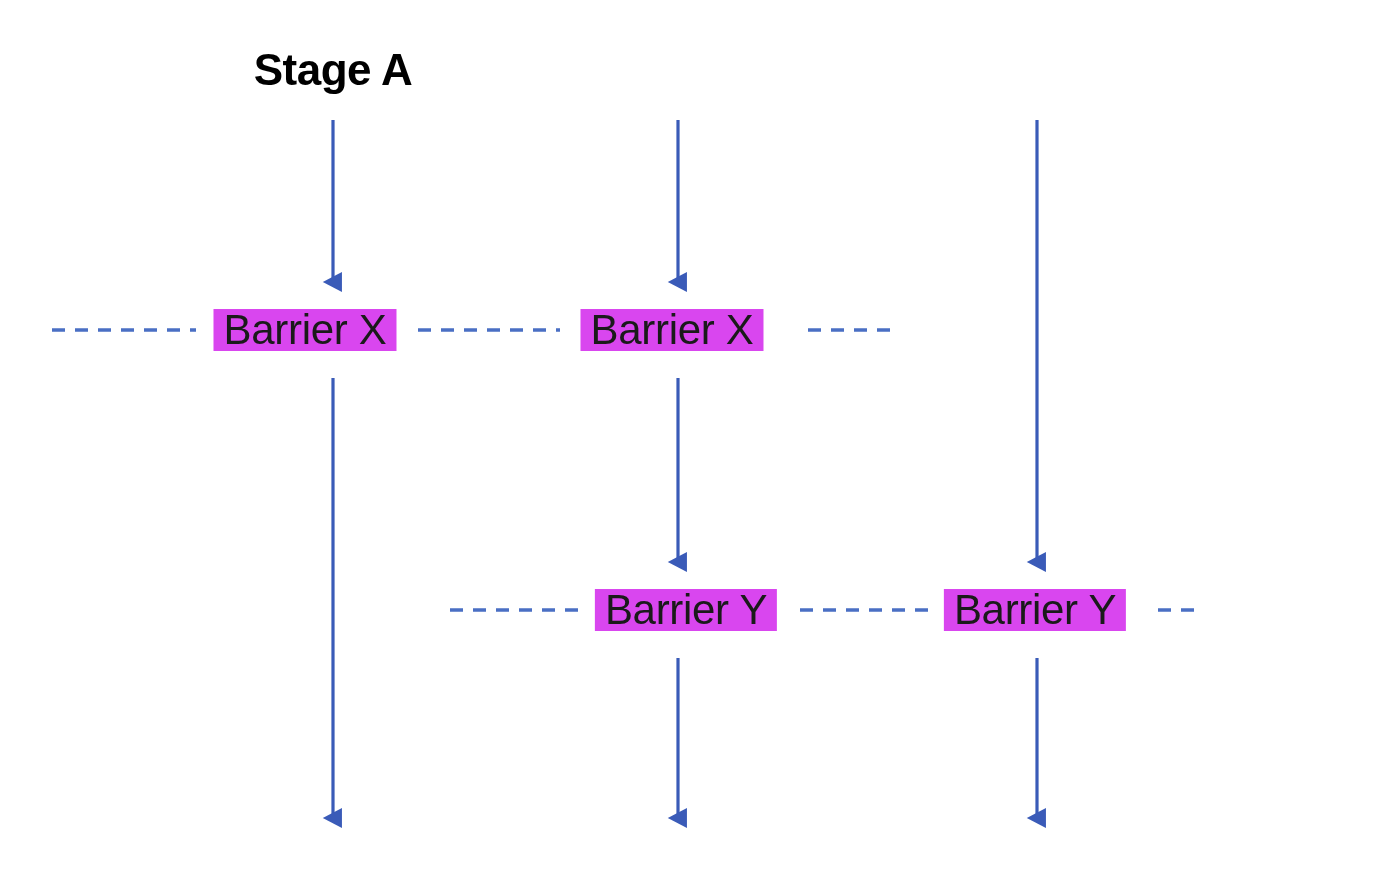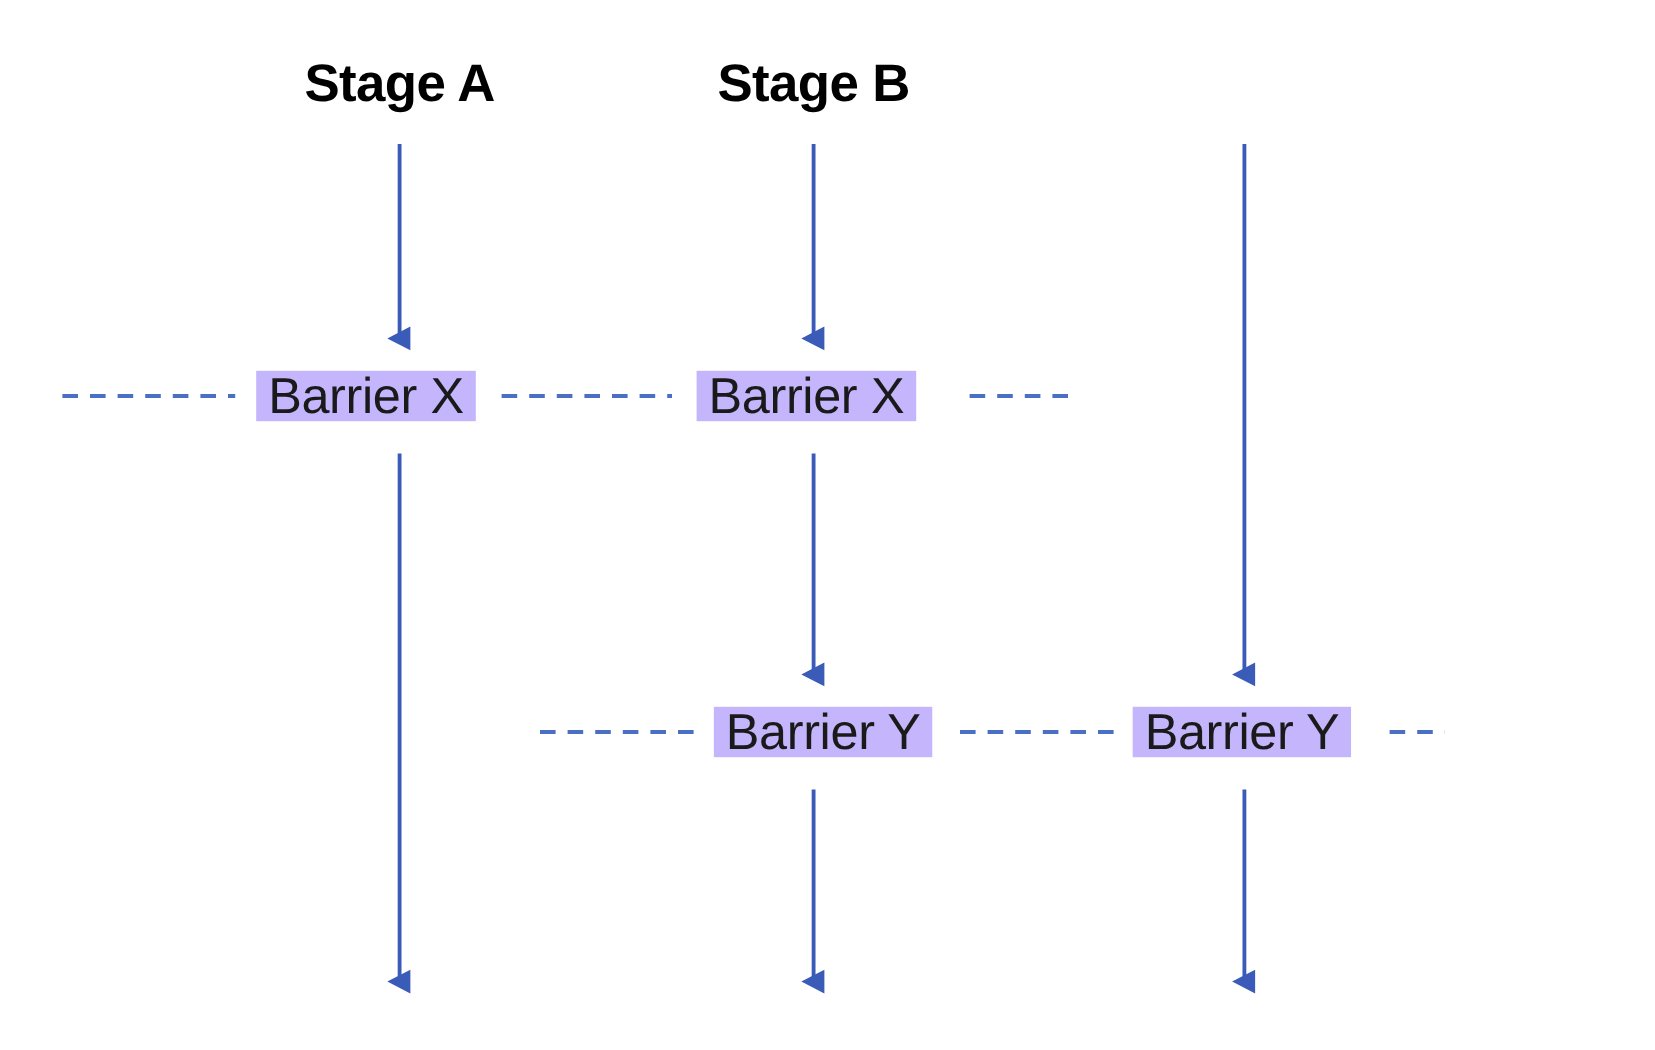--- a/index.html
+++ b/index.html
@@ -40,21 +40,21 @@
   }
   .barrier-label {
     position: absolute;
     font-family: "Liberation Sans", sans-serif;
     font-weight: normal;
     font-size: 42px;
     line-height: 1;
     color: #1a1a1a;
     white-space: nowrap;
     transform: translate(-50%, -50%);
-    background: #c4b5fd;
+    background: #d946ef;
     padding: 0 10px;
     letter-spacing: -0.3px;
   }
 </style>
 </head>
 <body>
 
 <div id="diagram-canvas">
 
   <svg id="diagram-svg" viewBox="0 0 1379 875" xmlns="http://www.w3.org/2000/svg">
@@ -80,20 +80,19 @@
       <line x1="418" y1="330" x2="560" y2="330" stroke="#4A6FC4" stroke-width="3.4" stroke-dasharray="13 10" stroke-linecap="butt"></line>
       <line x1="808" y1="330" x2="892" y2="330" stroke="#4A6FC4" stroke-width="3.4" stroke-dasharray="13 10" stroke-linecap="butt"></line>
 
       <line x1="450" y1="610" x2="578" y2="610" stroke="#4A6FC4" stroke-width="3.4" stroke-dasharray="13 10" stroke-linecap="butt"></line>
       <line x1="800" y1="610" x2="928" y2="610" stroke="#4A6FC4" stroke-width="3.4" stroke-dasharray="13 10" stroke-linecap="butt"></line>
       <line x1="1158" y1="610" x2="1282" y2="610" stroke="#4A6FC4" stroke-width="3.4" stroke-dasharray="13 10" stroke-linecap="butt"></line>
     </g>
   </svg>
 
   <div class="stage-header" style="left:333px; top:48px;">Stage A</div>
-  <div class="stage-header" style="left:678px; top:48px;">Stage B</div>
 
   <div class="barrier-label" style="left:305px; top:330px;">Barrier X</div>
   <div class="barrier-label" style="left:672px; top:330px;">Barrier X</div>
   <div class="barrier-label" style="left:686px; top:610px;">Barrier Y</div>
   <div class="barrier-label" style="left:1035px; top:610px;">Barrier Y</div>
 
 </div>
 
 </body></html>

